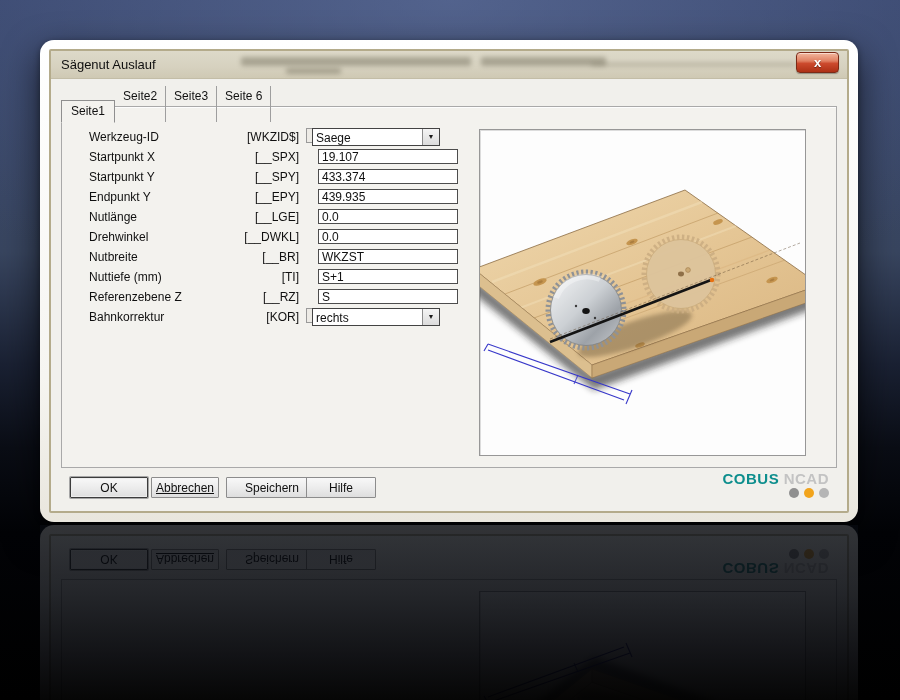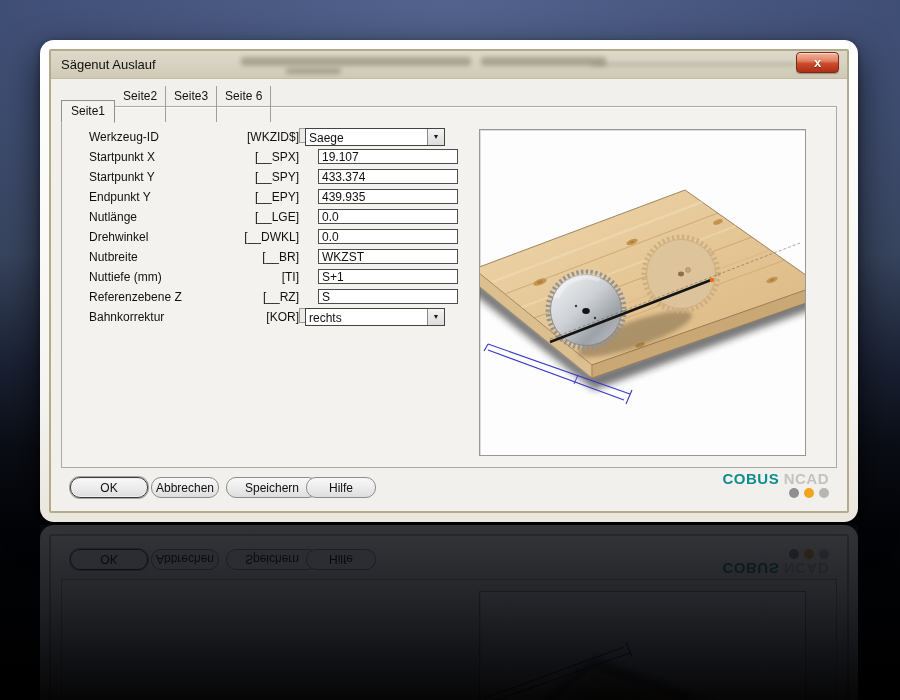--- a/index.html
+++ b/index.html
@@ -70,21 +70,21 @@
   .form{position:absolute;left:27px;top:21px;}
   .frow{display:flex;align-items:center;height:17px;margin-bottom:3px;}
   .flabel{width:148px;font-size:12px;color:#101010;white-space:nowrap;}
   .fcode{width:62px;text-align:right;font-size:12px;color:#101010;white-space:nowrap;}
   .ffield{
     margin-left:19px;width:140px;height:15px;box-sizing:border-box;
     border:1px solid #4d4d4d;background:#fff;color:#101010;
     font-family:"Liberation Sans", sans-serif;font-size:12px;padding:0 3px;border-radius:0;
   }
   .combo{
-    margin-left:6px;width:140px;height:18px;box-sizing:border-box;position:relative;
+    margin-left:13px;width:128px;height:18px;box-sizing:border-box;position:relative;
     border:1px solid #434343;background:#fff;display:flex;align-items:stretch;cursor:pointer;
   }
   .combo::before{
     content:'';position:absolute;left:-7px;top:-1px;width:5px;height:13px;
     background:#edebe6;border:1px solid #9a9a9a;border-right:none;
   }
   .combo-val{flex:1;font-size:12px;color:#101010;padding:2px 0 0 3px;}
   .combo-btn{
     width:16px;display:flex;align-items:center;justify-content:center;
     background:linear-gradient(180deg,#f4f4f4,#dcdcdc);border-left:1px solid #8a8a8a;
@@ -96,26 +96,26 @@
     position:absolute;left:417px;top:22px;width:327px;height:327px;box-sizing:border-box;
     border:1px solid #979797;background:#fdfdfd;overflow:hidden;
     box-shadow:inset 1px 1px 0 #dcdcdc;
   }
   .preview svg{display:block;width:100%;height:100%;}
 
   
   .btnbar{position:absolute;left:12px;right:12px;bottom:11px;height:24px;}
   .btn{
     position:absolute;top:1px;height:21px;box-sizing:border-box;cursor:pointer;
-    border:1px solid #8c8c8c;border-radius:10px;
+    border:1px solid #8c8c8c;border-radius:1px;
     background:linear-gradient(180deg,#f8f8f8,#ebebeb 55%,#dedede);
     font-family:"Liberation Sans", sans-serif;font-size:12px;color:#101010;padding:0;
   }
   .btn.ok{left:7px;width:78px;border-color:#3c3c3c;box-shadow:inset 0 0 0 1px #ededed, 0 0 0 1px #a5a5a5;}
-  .btn.cancel{left:88px;width:68px;}
+  .btn.cancel{left:88px;width:68px;text-decoration:underline;}
   .btn.save{left:163px;width:92px;}
   .btn.help{left:243px;width:70px;}
 
   .brand{position:absolute;right:6px;top:-5px;text-align:right;line-height:15px;}
   .cobus{color:#0d8e8d;font-weight:bold;font-size:15px;letter-spacing:.5px;}
   .ncad{color:#c3c3c3;font-weight:bold;font-size:15px;letter-spacing:.5px;}
   .dots{margin-top:2px;display:flex;gap:5px;justify-content:flex-end;}
   .dot{width:10px;height:10px;border-radius:50%;}
   .d1{background:#8f8f8f;}.d2{background:#f2a41c;}.d3{background:#b5b5b5;}
 

